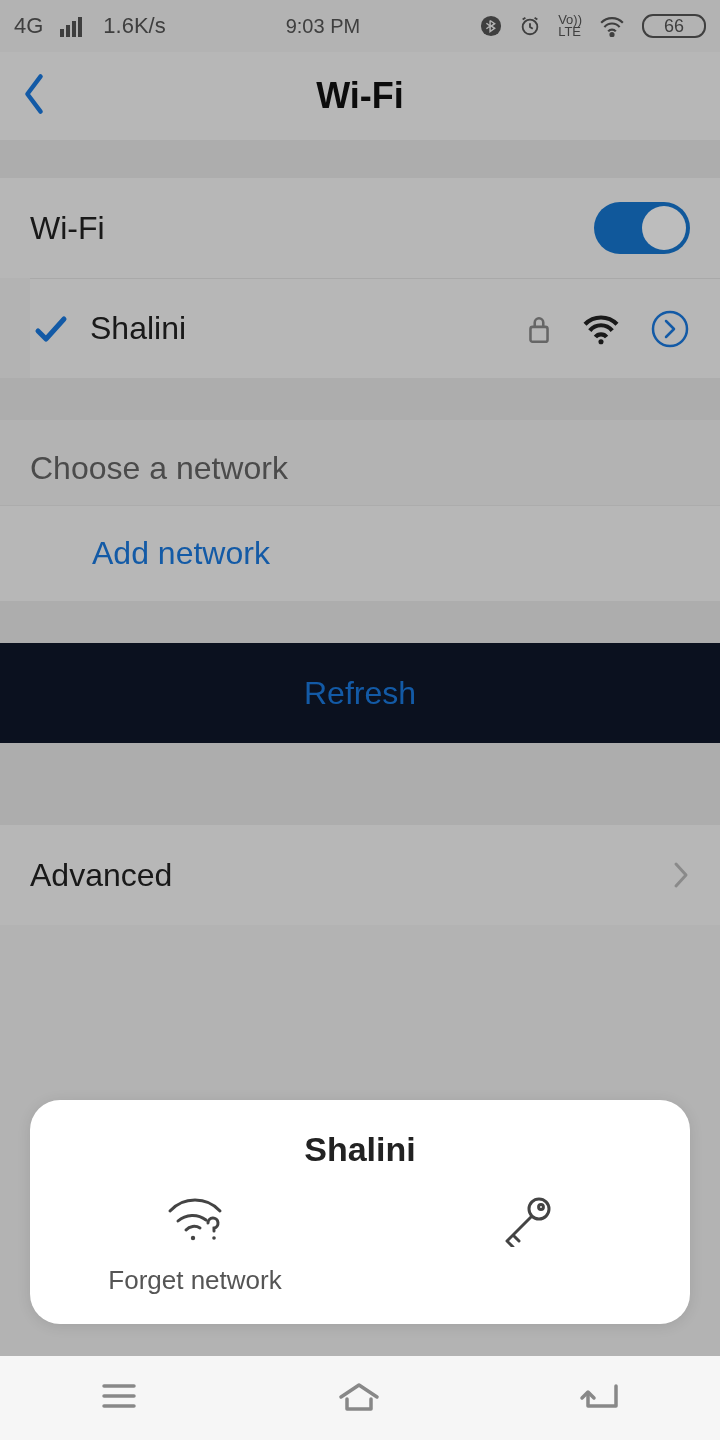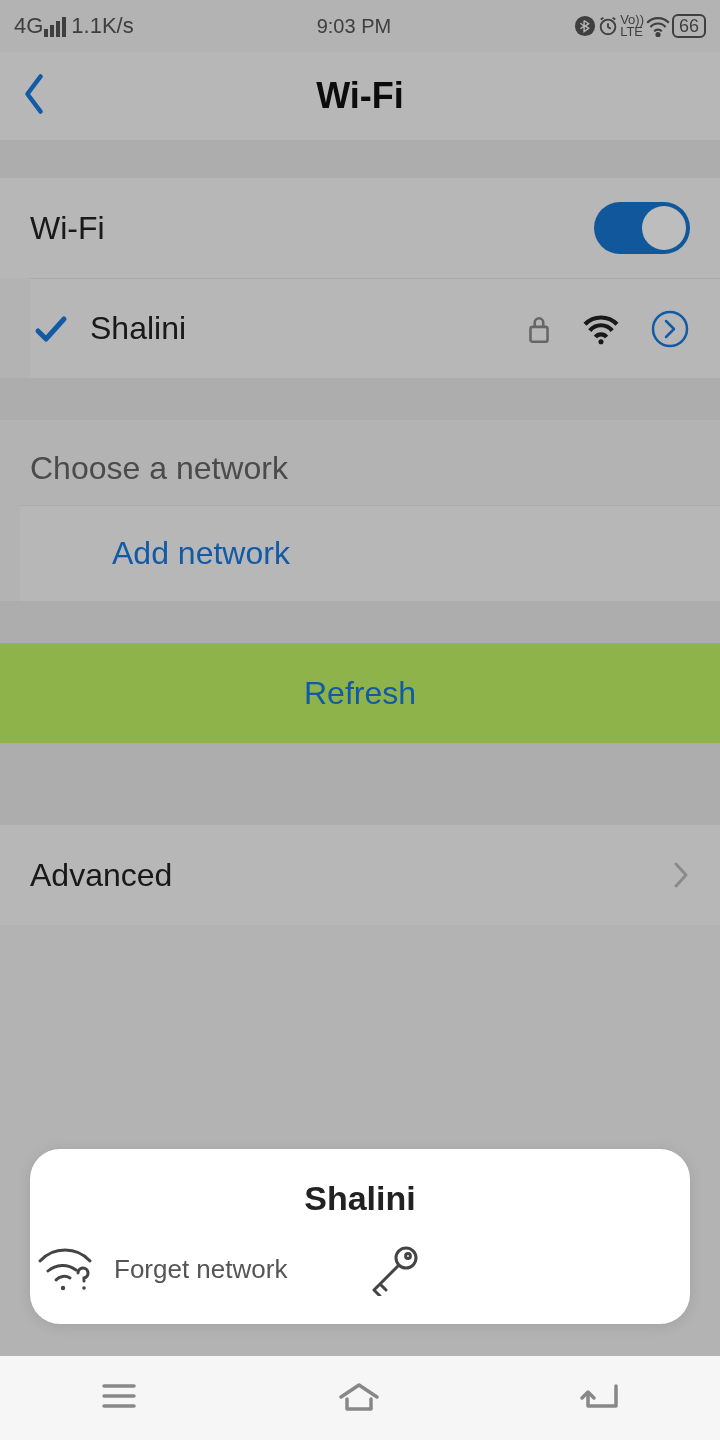--- a/index.html
+++ b/index.html
@@ -3,23 +3,23 @@
 <meta charset="utf-8">
 <style>
   * { box-sizing: border-box; margin: 0; padding: 0; }
   html, body { width: 720px; height: 1440px; font-family: -apple-system, Helvetica, Arial, sans-serif; background: #f0f0f0; position: relative; overflow: hidden; }
 
   .scrim { position: absolute; inset: 0; background: rgba(0,0,0,0.26); z-index: 5; }
   .page { position: absolute; inset: 0; background: #f2f2f2; }
 
   
   .status-bar { height: 52px; display:flex; justify-content:space-between; align-items:center; padding: 0 14px; font-size: 22px; color:#555; font-weight:500; }
-  .status-left, .status-right { display:flex; align-items:center; gap:1px; }
+  .status-left, .status-right { display:flex; align-items:center; gap:17px; }
   .status-right svg, .status-left svg { display:block; }
-  .batt-box { border:2px solid #555; border-radius:6px; padding:0 5px; font-size:18px; line-height:20px; }
+  .batt-box { border:2px solid #555; border-radius:11px; padding:0 20px; font-size:18px; line-height:20px; }
   .volte { font-size:13px; line-height:12px; text-align:left; }
 
   
   .header { height: 88px; display:flex; align-items:center; justify-content:center; position:relative; background:#f7f7f7; }
   .header .back { position:absolute; left:20px; top:50%; transform:translateY(-50%); }
   .header-title { font-size: 36px; font-weight: 600; color:#111; }
 
   .gap { height: 38px; background:#eaeaea; }
   .gap-sm { height: 42px; background:#eaeaea; }
   .gap-lg { height: 82px; background:#eaeaea; }
@@ -29,51 +29,51 @@
   .row + .row { border-top: 1px solid #e0e0e0; }
   .row .spacer { flex:1; }
 
   .toggle { width:96px; height:52px; background:#1677d2; border-radius:26px; position:relative; }
   .toggle::after { content:""; position:absolute; right:4px; top:4px; width:44px; height:44px; border-radius:50%; background:#fff; }
 
   .check-icon { margin-right:20px; }
   .wifi-icons { display:flex; align-items:center; gap:28px; }
 
   .section-label { background:#f2f2f2; padding: 30px 30px 18px; font-size:32px; color:#666; }
-  .link-row { background:#f7f7f7; min-height:96px; display:flex; align-items:center; padding-left: 92px; font-size:32px; color:#1a7ae0;margin-left:20px; }
-  .refresh-row { background:#bef264; min-height:100px; display:flex; align-items:center; justify-content:center; font-size:32px; color:#1a7ae0; }
+  .link-row { background:#f7f7f7; min-height:96px; display:flex; align-items:center; padding-left: 92px; font-size:32px; color:#1a7ae0; }
+  .refresh-row { background:#0f172a; min-height:100px; display:flex; align-items:center; justify-content:center; font-size:32px; color:#1a7ae0; }
 
   .adv-row { background:#f7f7f7; min-height:100px; display:flex; align-items:center; padding:0 30px; font-size:32px; color:#222;justify-content:space-between; }
   .adv-row .spacer { flex:1; }
 
   
   .sheet { position:absolute; left:30px; right:30px; bottom:116px; background:#fff; border-radius:30px; z-index:10; padding: 20px 0 28px; box-shadow: 0 2px 14px rgba(0,0,0,0.1); }
   .sheet-title { text-align:center; font-size:34px; font-weight:600; color:#222; padding: 10px 0 24px; }
   .sheet-actions { display:flex; }
-  .sheet-action { flex:1; display:flex; flex-direction:row; align-items:center; gap:14px; }
+  .sheet-action { flex:1; display:flex; flex-direction:column; align-items:center; gap:20px; }
   .sheet-action-label { font-size:26px; color:#555; }
 
   
   .navbar { position:absolute; bottom:0; left:0; right:0; height:84px; background:#f6f6f6; display:flex; align-items:center; justify-content:space-around; z-index:11; }
 </style>
 </head>
 <body>
 
 <div class="page">
 
   <div class="status-bar">
     <div class="status-left">
       <span>4G</span>
       <svg width="26" height="22" viewBox="0 0 26 22">
           <rect x="0" y="14" width="4" height="8" fill="#555"></rect>
           <rect x="6" y="10" width="4" height="12" fill="#555"></rect>
           <rect x="12" y="6" width="4" height="16" fill="#555"></rect>
           <rect x="18" y="2" width="4" height="20" fill="#555"></rect>
         </svg>
-      <span>1.1K/s</span>
+      <span>1.6K/s</span>
     </div>
     <div style="font-size:20px;color:#555;">9:03 PM</div>
     <div class="status-right">
       <svg width="22" height="22" viewBox="0 0 24 24">
           <circle cx="12" cy="12" r="11" fill="#555"></circle>
           <path d="M11 6 L16 9.5 L11 13 L11 6 M11 11 L16 14.5 L11 18 L11 11 M7 9 L11 12 M7 15 L11 12" stroke="#f2f2f2" stroke-width="1.6" fill="none"></path>
         </svg>
       <svg width="22" height="22" viewBox="0 0 24 24" fill="none" stroke="#555" stroke-width="2">
           <circle cx="12" cy="13" r="8"></circle>
           <path d="M12 9 L12 13 L15 15"></path>

